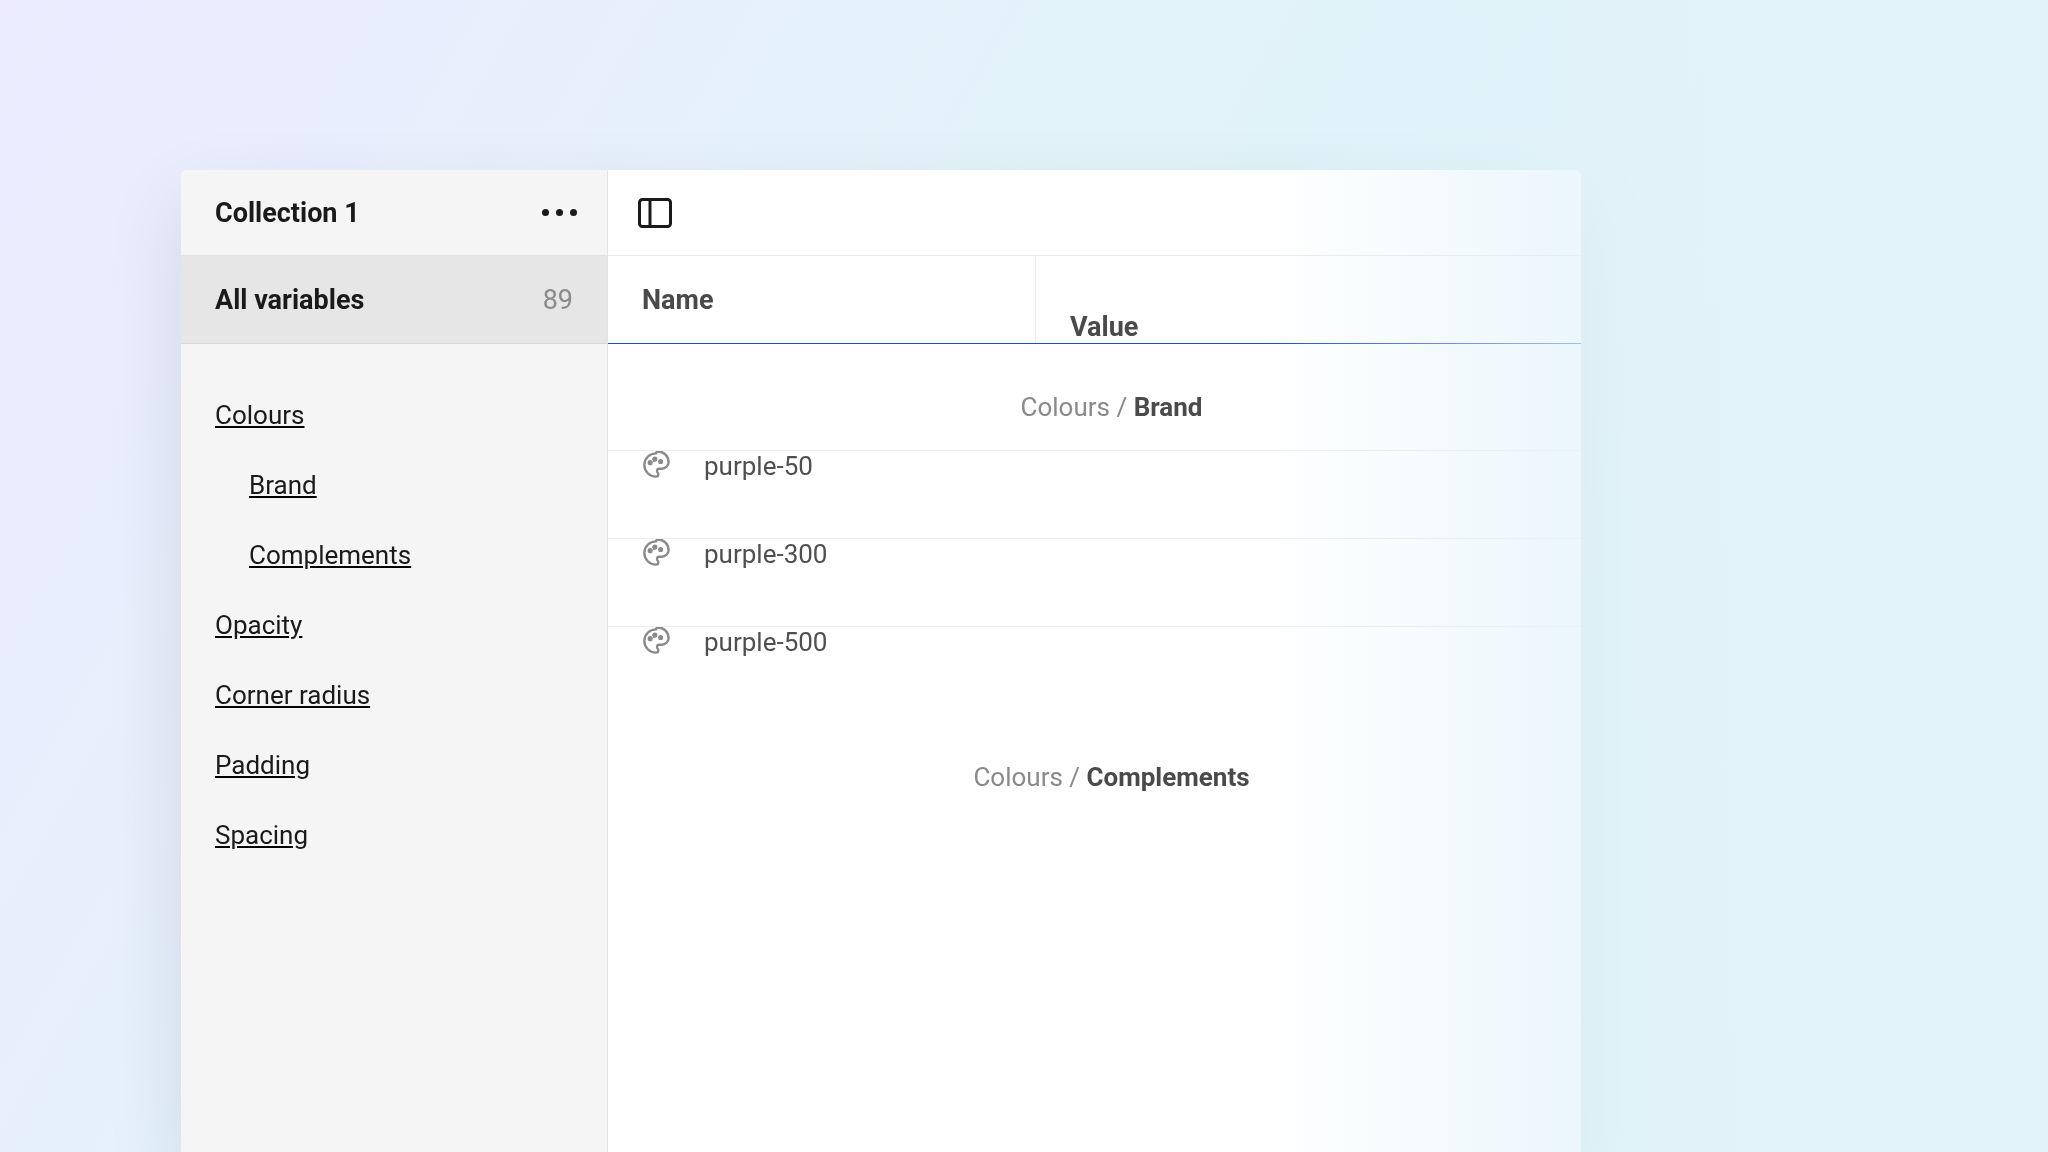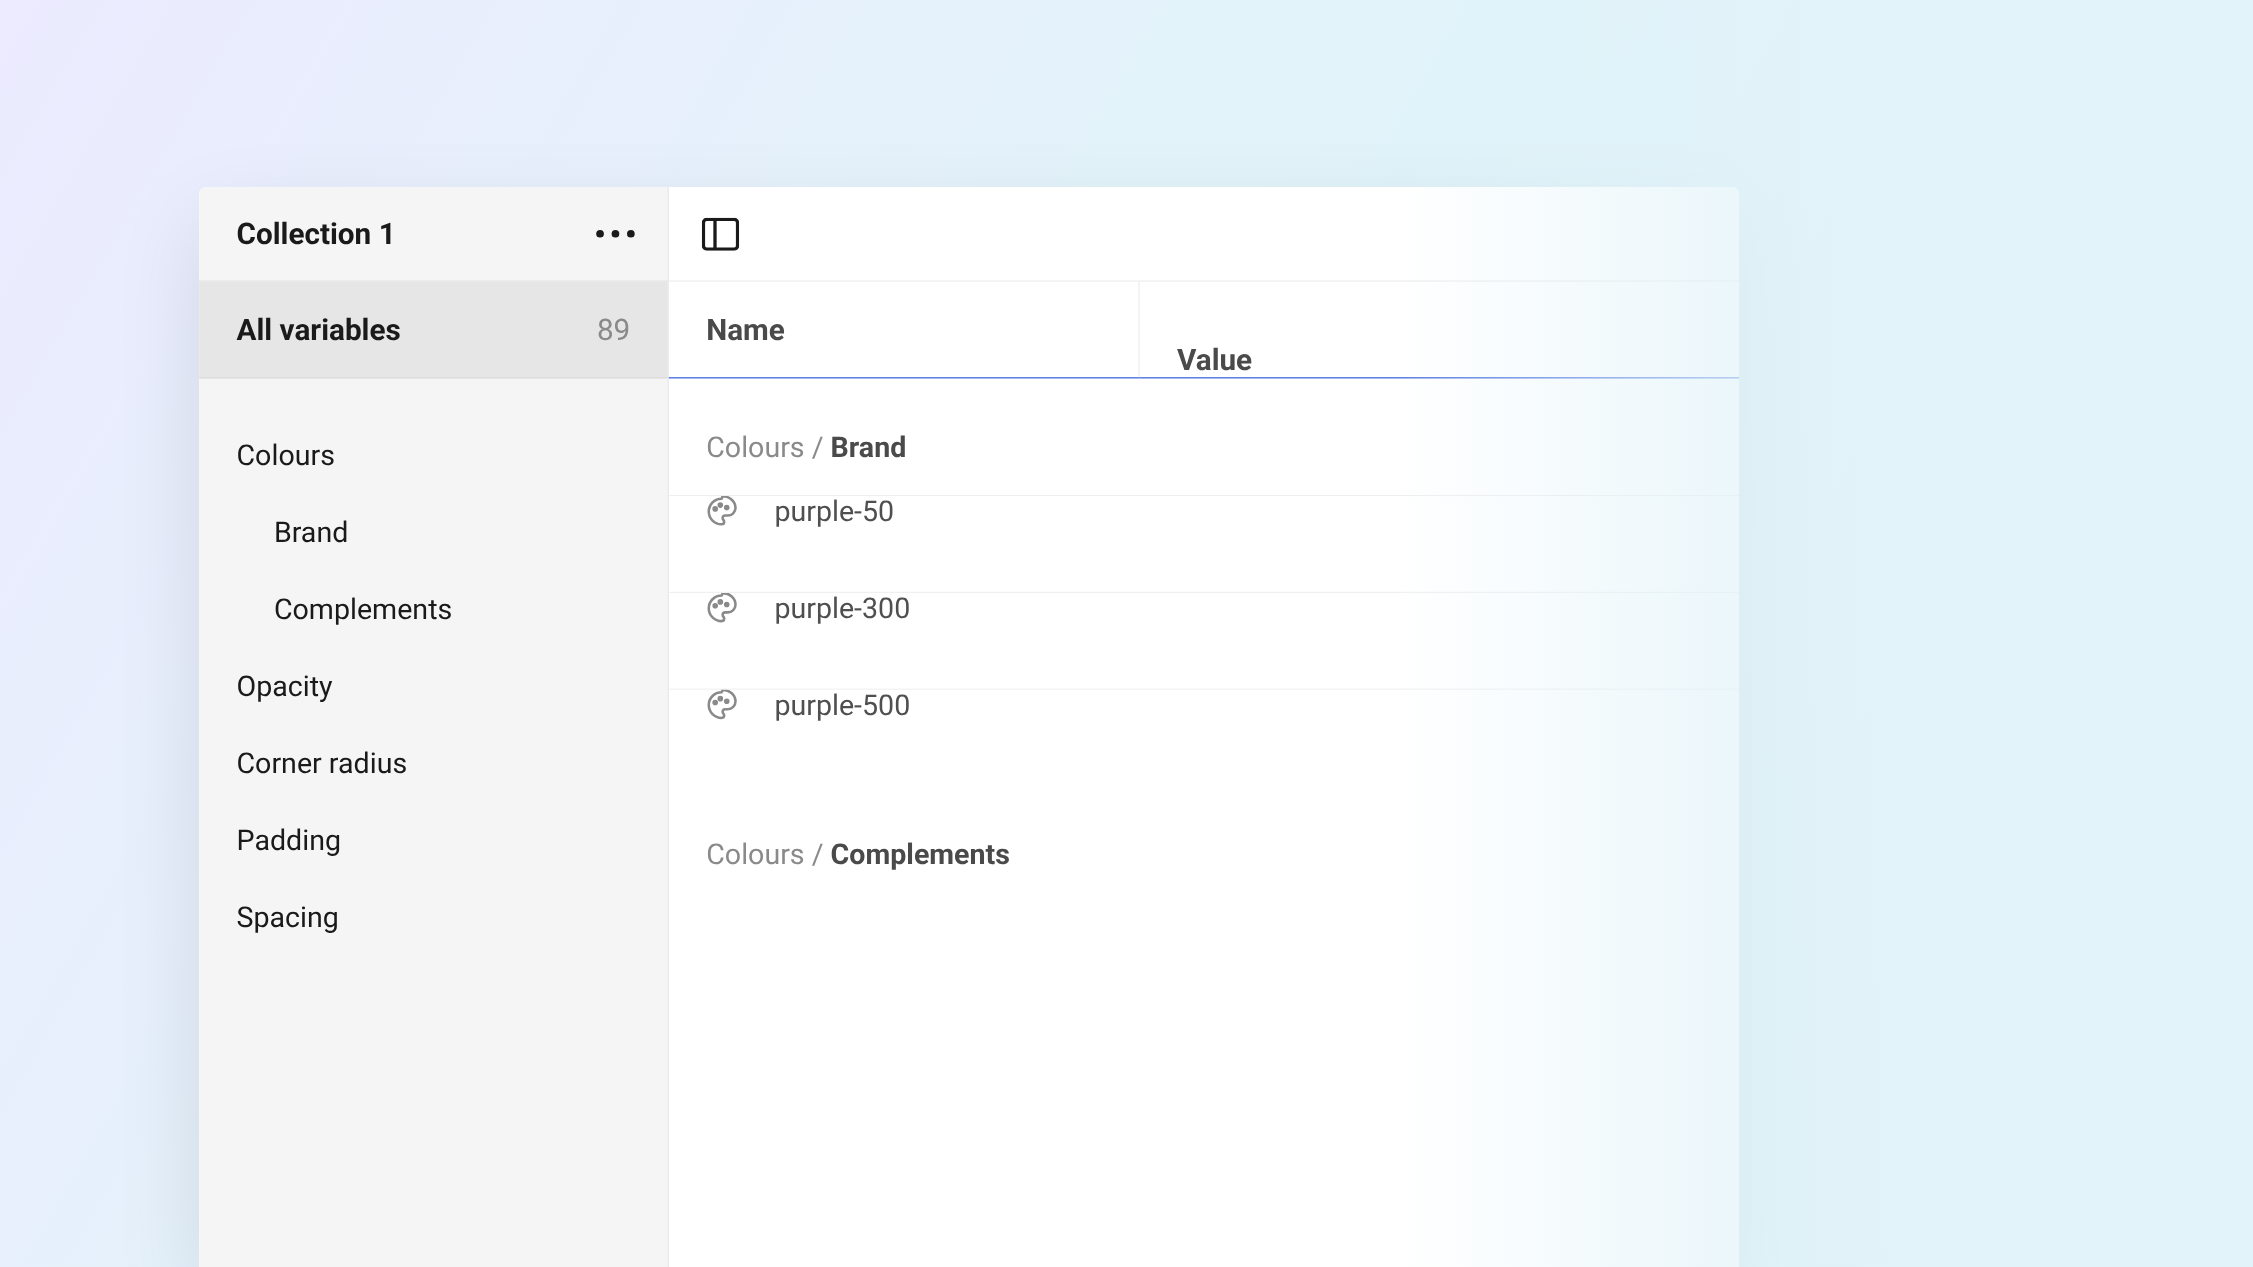--- a/index.html
+++ b/index.html
@@ -48,21 +48,21 @@
     background: #e7e6e6;
     border-bottom: 1px solid #d9d9d9;
     display: flex;
     align-items: center;
     justify-content: space-between;
     padding: 0 34px;
     cursor: pointer;
   }
   .allvars-label { font-size: 27px; font-weight: 700; color: #1a1a1a; }
   .allvars-count { font-size: 27px; color: #8a8a8a; }
-  .nav { padding-top: 36px; }
+  .nav { padding-top: 36px; text-decoration: underline; }
   .nav-item {
     font-size: 26px;
     color: #1a1a1a;
     padding: 20px 34px;
     cursor: pointer;
   }
   .nav-sub { padding-left: 68px; }
   
   .main {
     flex: 1;
@@ -97,20 +97,21 @@
   .col-value {
     padding-left: 34px;
     font-size: 27px;
     font-weight: 700;
     color: #4a4a4a;
   }
   .group-header {
     font-size: 26px;
     padding: 48px 0 28px 34px;
     color: #8a8a8a;
+    text-align: center;
   }
   .group-header strong { color: #4a4a4a; font-weight:700; }
   .var-row {
     height: 88px;
     border-top: 1px solid #efefef;
     display: flex;
     align-items: flex-start;
     padding-left: 34px;
     gap: 34px;
     cursor: pointer;

